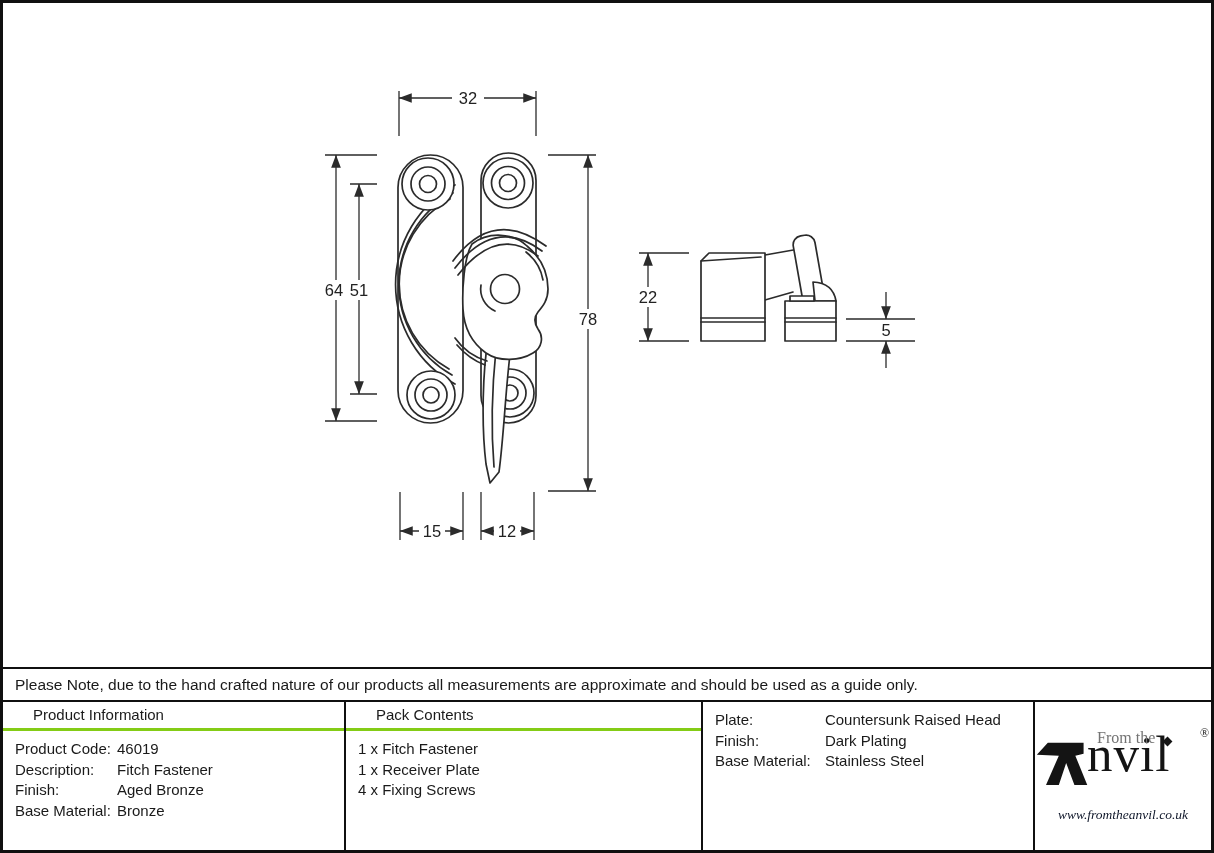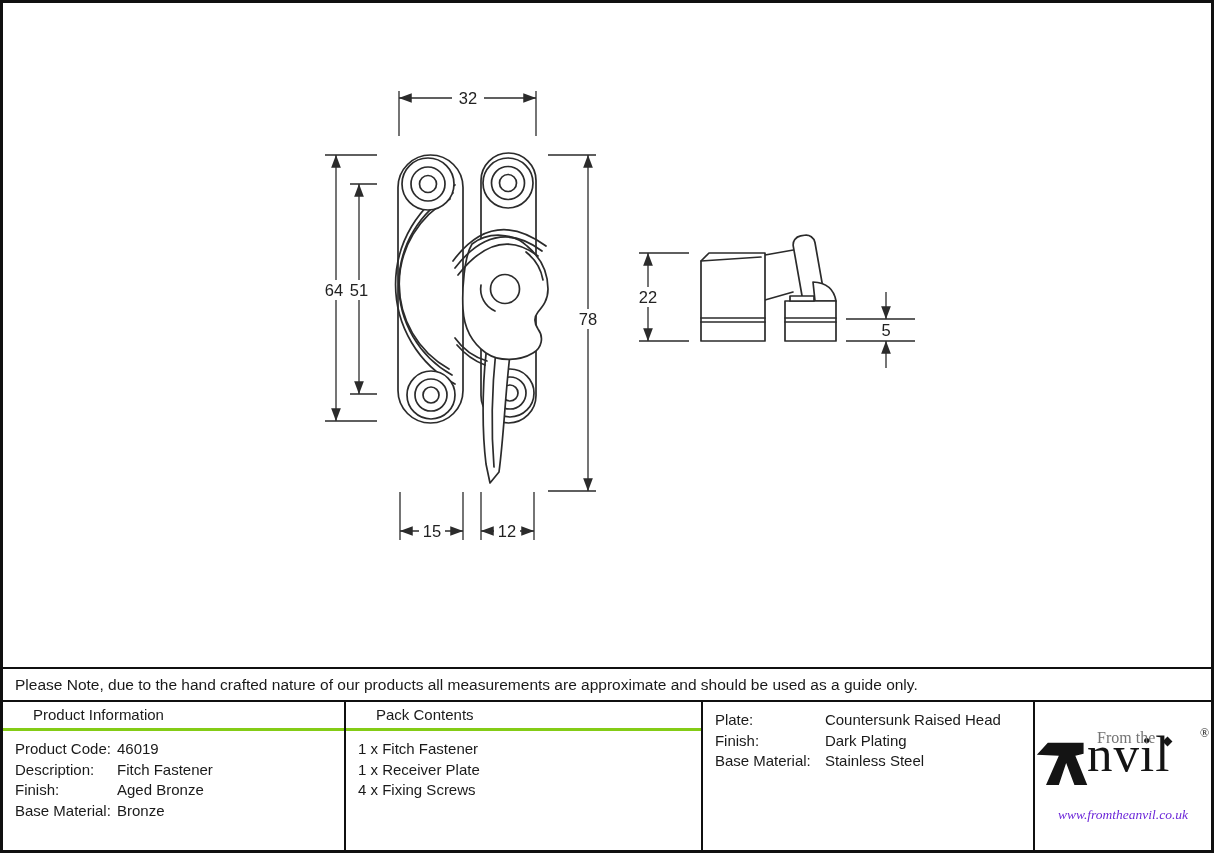--- a/index.html
+++ b/index.html
@@ -31,21 +31,21 @@
   .col-screws .kv .k{width:110px;flex:none;}
   .pack-item{line-height:20.6px;}
   
   .anvil-logo{width:176px;}
   .logo-main{position:relative;width:176px;height:62px;}
   .anvil-a{position:absolute;left:0;top:9px;width:55px;height:50px;fill:#141414;}
   .from-the{position:absolute;left:62px;top:0;font-family:"Liberation Serif",serif;font-size:16px;color:#737373;white-space:nowrap;}
   .diamond{position:absolute;left:129px;top:9px;width:7px;height:7px;background:#141414;transform:rotate(45deg);}
   .brand-rest{position:absolute;left:52px;top:-6px;font-family:"Liberation Serif",serif;font-size:51px;line-height:62px;color:#141414;letter-spacing:1px;}
   .reg{position:absolute;right:2px;top:-3px;font-size:12px;font-family:"Liberation Serif",serif;}
-  .logo-url{font-family:"Liberation Serif",serif;font-style:italic;font-size:13.5px;text-align:center;margin-top:16px;color:#6d28d9;}
+  .logo-url{font-family:"Liberation Serif",serif;font-style:italic;font-size:13.5px;text-align:center;margin-top:16px;color:#0f172a;}
   
   .ln{stroke:#2b2b2b;stroke-width:1.7;fill:none;stroke-linejoin:round;stroke-linecap:round;}
   .lnf{stroke:#2b2b2b;stroke-width:1.7;fill:#ffffff;stroke-linejoin:round;}
   .dim{stroke:#2b2b2b;stroke-width:1.3;fill:none;}
   .dim-text{font-family:"Liberation Sans",sans-serif;font-size:16.5px;fill:#222222;text-anchor:middle;}
   .mask{fill:#ffffff;stroke:none;}
 </style>
 </head>
 <body>
 

